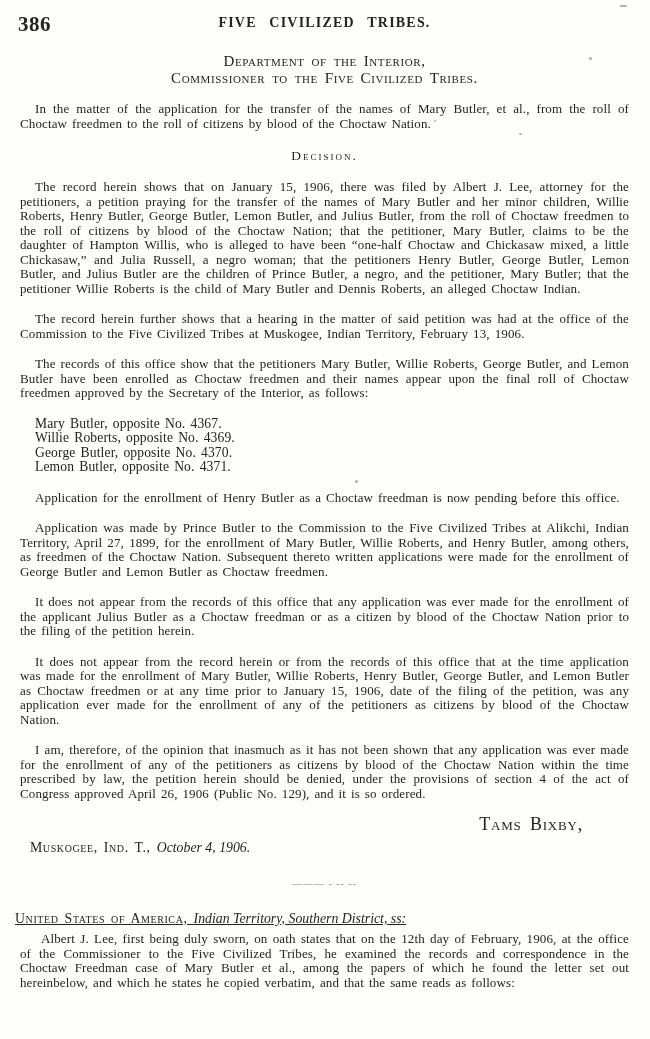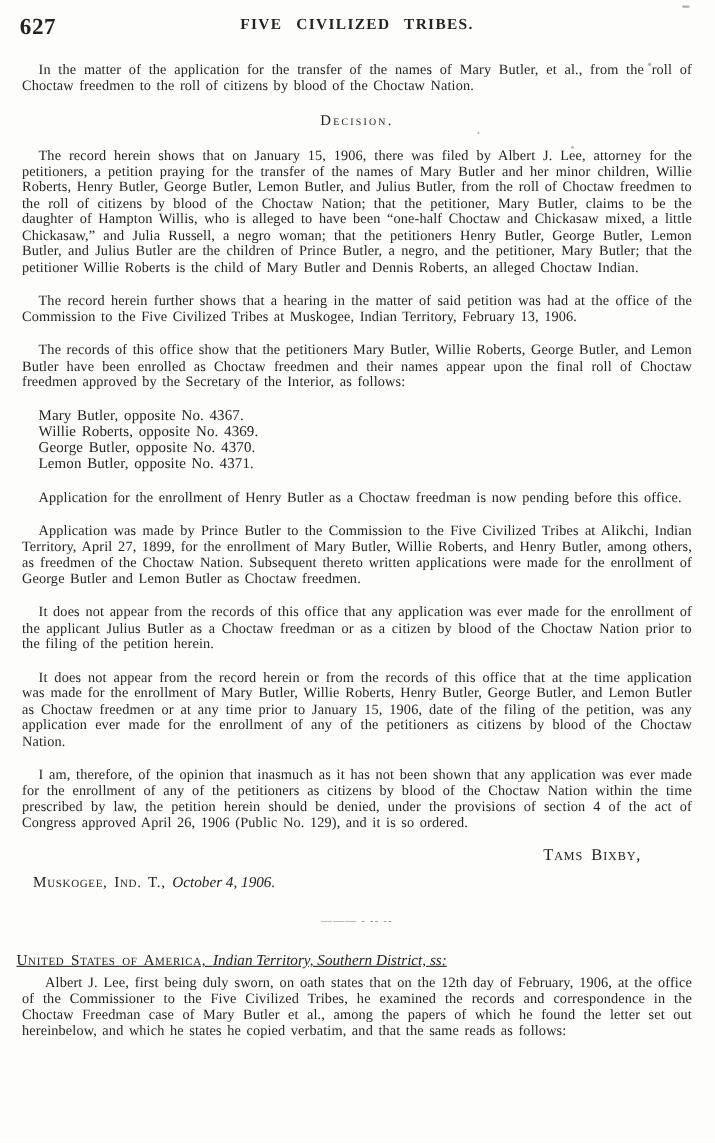--- a/index.html
+++ b/index.html
@@ -48,21 +48,21 @@
 
   .roll-list { margin:16px; }
   .roll-line {
     font-size:13.6px; line-height:14.5px;
     padding-left:15px; letter-spacing:0.12px; word-spacing:1.6px;
   }
 
   
   .sig-name {
     margin-top:14px; text-align:right; padding-right:62px;
-    font-variant:small-caps; font-size:15px; letter-spacing:0.8px; word-spacing:3px;
+    font-variant:small-caps; font-size:18px; letter-spacing:0.8px; word-spacing:3px;
     line-height:15px;
   }
   .sig-title {
     text-align:right; padding-right:30px;
     font-style:italic; font-size:13.8px; line-height:15px;
   }
 
   
   .dateline { margin-top:8px; padding-left:26px; font-size:13.8px; line-height:15px; }
   .dateline .place { font-variant:small-caps; letter-spacing:0.6px; word-spacing:2px; }
@@ -88,24 +88,28 @@
   .speck { position:absolute; background:#6f6f6d; border-radius:50%; opacity:0.55; }
   .speck.dash { border-radius:1px; }
 </style>
 </head>
 <body>
 
 <div class="page">
   <div class="content">
 
     <div class="header-row">
-      <span class="page-number">627</span>
+      <span class="page-number">386</span>
       <div class="running-header">FIVE  CIVILIZED  TRIBES.</div>
     </div>
 
+    <div class="letterhead">
+      <div class="lh-line">Department of the Interior,</div>
+      <div class="lh-line">Commissioner to the Five Civilized Tribes.</div>
+    </div>
 
     <p class="par caption">In the matter of the application for the transfer of the names of Mary Butler, et al., from the roll of Choctaw freedmen to the roll of citizens by blood of the Choctaw Nation.</p>
 
     <div class="decision-heading">Decision.</div>
 
     <p class="par">The record herein shows that on January 15, 1906, there was filed by Albert J. Lee, attorney for the petitioners, a petition praying for the transfer of the names of Mary Butler and her minor children, Willie Roberts, Henry Butler, George Butler, Lemon Butler, and Julius Butler, from the roll of Choctaw freedmen to the roll of citizens by blood of the Choctaw Nation; that the petitioner, Mary Butler, claims to be the daughter of Hampton Willis, who is alleged to have been “one-half Choctaw and Chickasaw mixed, a little Chickasaw,” and Julia Russell, a negro woman; that the petitioners Henry Butler, George Butler, Lemon Butler, and Julius Butler are the children of Prince Butler, a negro, and the petitioner, Mary Butler; that the petitioner Willie Roberts is the child of Mary Butler and Dennis Roberts, an alleged Choctaw Indian.</p>
     <p class="par">The record herein further shows that a hearing in the matter of said petition was had at the office of the Commission to the Five Civilized Tribes at Muskogee, Indian Territory, February 13, 1906.</p>
     <p class="par">The records of this office show that the petitioners Mary Butler, Willie Roberts, George Butler, and Lemon Butler have been enrolled as Choctaw freedmen and their names appear upon the final roll of Choctaw freedmen approved by the Secretary of the Interior, as follows:</p>
 
     <div class="roll-list">

